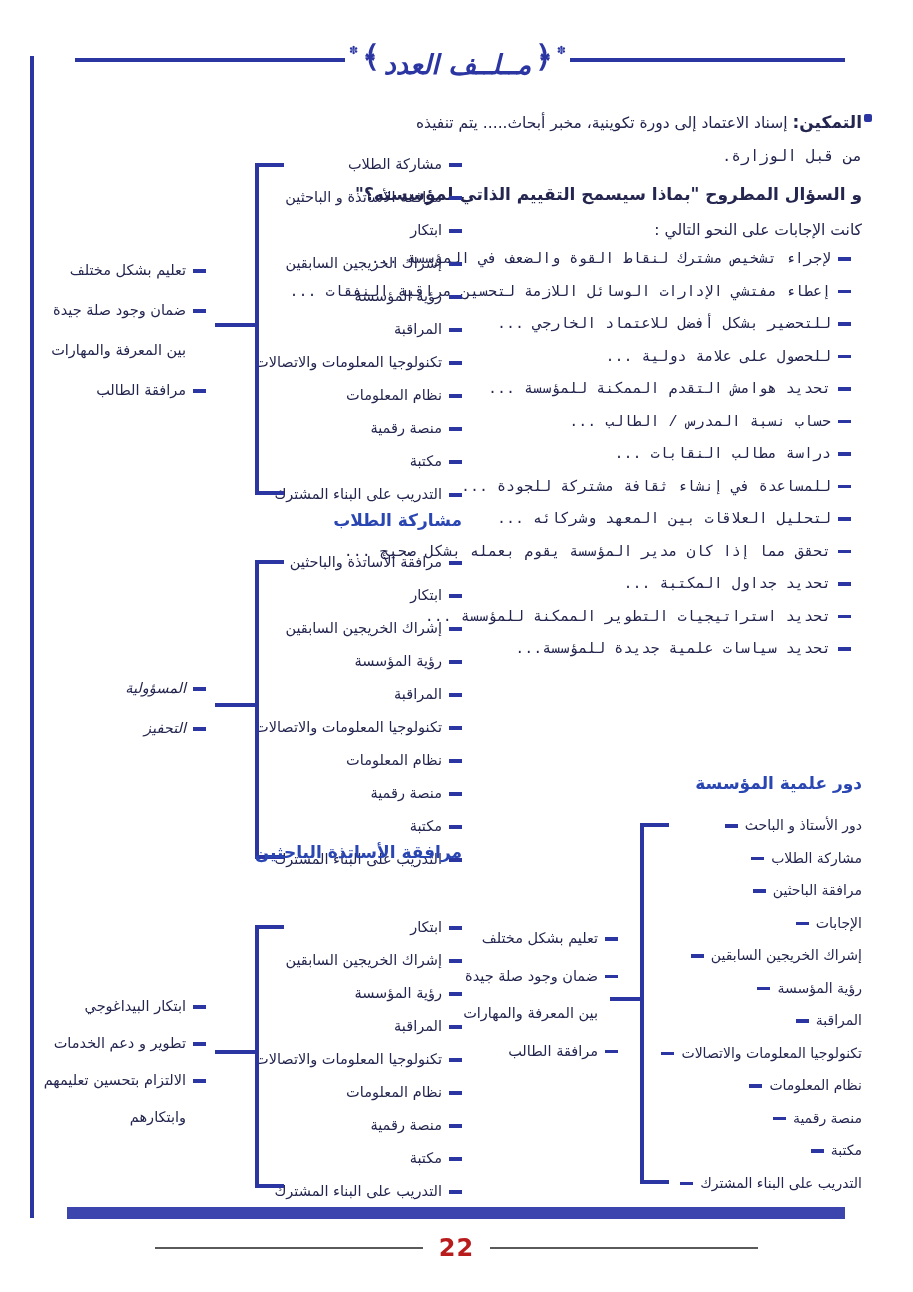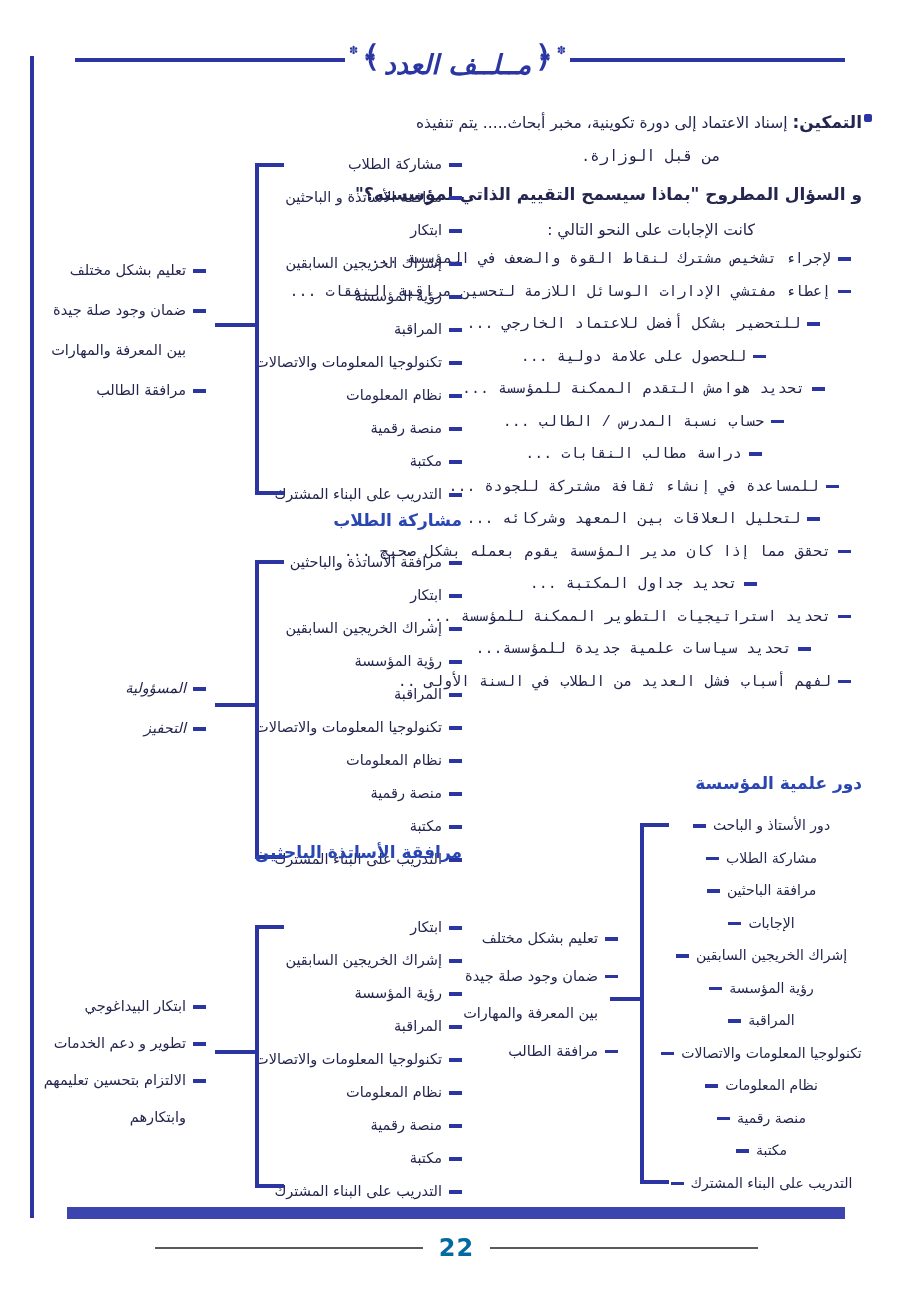--- a/index.html
+++ b/index.html
@@ -19,21 +19,21 @@
   .hdr-rule.r{left:570px;width:275px;}
   .hdr-rule.l{left:75px;width:270px;}
   .hdr-title{position:absolute;left:335px;top:28px;width:245px;height:58px;
     display:flex;align-items:center;justify-content:center;gap:4px;direction:rtl;
     color:var(--blue);}
   .hdr-title .t{font-size:27px;font-weight:bold;font-style:italic;white-space:nowrap;margin-top:15px;}
   .hdr-title .orn{font-size:30px;font-weight:bold;line-height:1;}
   .hdr-title .flor{font-size:11px;line-height:1;margin-top:-14px;}
 
   
-  .rtl{direction:rtl;text-align:center;}
+  .rtl{direction:rtl;text-align:right;}
   #intro{position:absolute;left:440px;top:106px;width:422px;}
   #intro .l1{line-height:32px;font-size:15.5px;white-space:nowrap;}
   #intro .l1 b{font-size:17px;font-weight:bold;}
   #intro .l2{line-height:36px;font-size:15.5px;font-family:Liberation Mono, monospace;}
   #intro .q{line-height:38px;font-size:17px;font-weight:bold;white-space:nowrap;}
   #intro .l4{line-height:34px;font-size:15.5px;}
   .intro-dot{position:absolute;left:864px;top:114px;width:8px;height:8px;border-radius:2px;background:var(--blue);}
 
   #answers{position:absolute;left:436px;top:244px;width:422px;font-family:Liberation Mono, monospace;}
   #answers .row{line-height:32.5px;font-size:15px;white-space:nowrap;}
@@ -72,21 +72,21 @@
 
   #t3 .bv{left:0;top:14px;height:261px;}
   #t3 .bhk.top{left:0;top:14px;}
   #t3 .bhk.bot{left:0;top:273px;}
   #t3 .stub{left:-40px;top:139px;width:42px;}
 
   
   .tree .items{padding-right:0;padding-left:0;margin-right:0;}
 
   
-  #bt{position:absolute;left:592px;top:809px;width:270px;direction:rtl;text-align:center;}
+  #bt{position:absolute;left:592px;top:809px;width:270px;direction:rtl;text-align:right;}
   #bt .row{line-height:32.5px;font-size:14px;white-space:nowrap;padding-left:62px;}
   #bt .bv{left:48px;top:14px;height:359px;}
   #bt .bhk.top{left:48px;top:14px;}
   #bt .bhk.bot{left:48px;top:371px;}
   #bt .stub{left:18px;top:188px;width:32px;}
 
   
   .labels{position:absolute;direction:rtl;text-align:right;}
   .labels .row{font-size:14.5px;white-space:nowrap;}
   #lab1{left:45px;top:250px;width:168px;}
@@ -95,21 +95,21 @@
   #lab2 .row{line-height:40px;}
   #lab3{left:40px;top:988px;width:173px;}
   #lab3 .row{line-height:37px;}
   #blab{left:450px;top:920px;width:175px;}
   #blab .row{line-height:37.5px;}
 
   
   .bottom-bar{position:absolute;left:67px;top:1207px;width:778px;height:12px;background:var(--bar);}
   .pageno{position:absolute;left:0;top:1231px;width:913px;height:34px;
     display:flex;align-items:center;justify-content:center;gap:16px;}
-  .pageno .num{font-size:24px;font-weight:bold;color:#0369a1;letter-spacing:1px;}
+  .pageno .num{font-size:24px;font-weight:bold;color:#b91c1c;letter-spacing:1px;}
   .pageno .fr{height:2px;background:#5a5a5a;width:268px;}
 </style>
 </head>
 <body>
 
 <div class="page">
 
   <div class="left-rule"></div>
   <div class="hdr-rule r"></div>
   <div class="hdr-rule l"></div>
@@ -179,23 +179,20 @@
       </div>
 
       <div class="row">
         <span class="dash"></span><span>تحديد استراتيجيات التطوير الممكنة للمؤسسة ...</span>
       </div>
 
       <div class="row">
         <span class="dash"></span><span>تحديد سياسات علمية جديدة للمؤسسة...</span>
       </div>
 
-      <div class="row">
-        <span class="dash"></span><span>لفهم أسباب فشل العديد من الطلاب في السنة الأولى ..</span>
-      </div>
     </div>
 
   <div id="dirhead" class="bh-heading">دور علمية المؤسسة</div>
   <div id="bt">
     <div class="items">
 
         <div class="row">
           <span>دور الأستاذ و الباحث</span><span class="dash"></span>
         </div>
 

